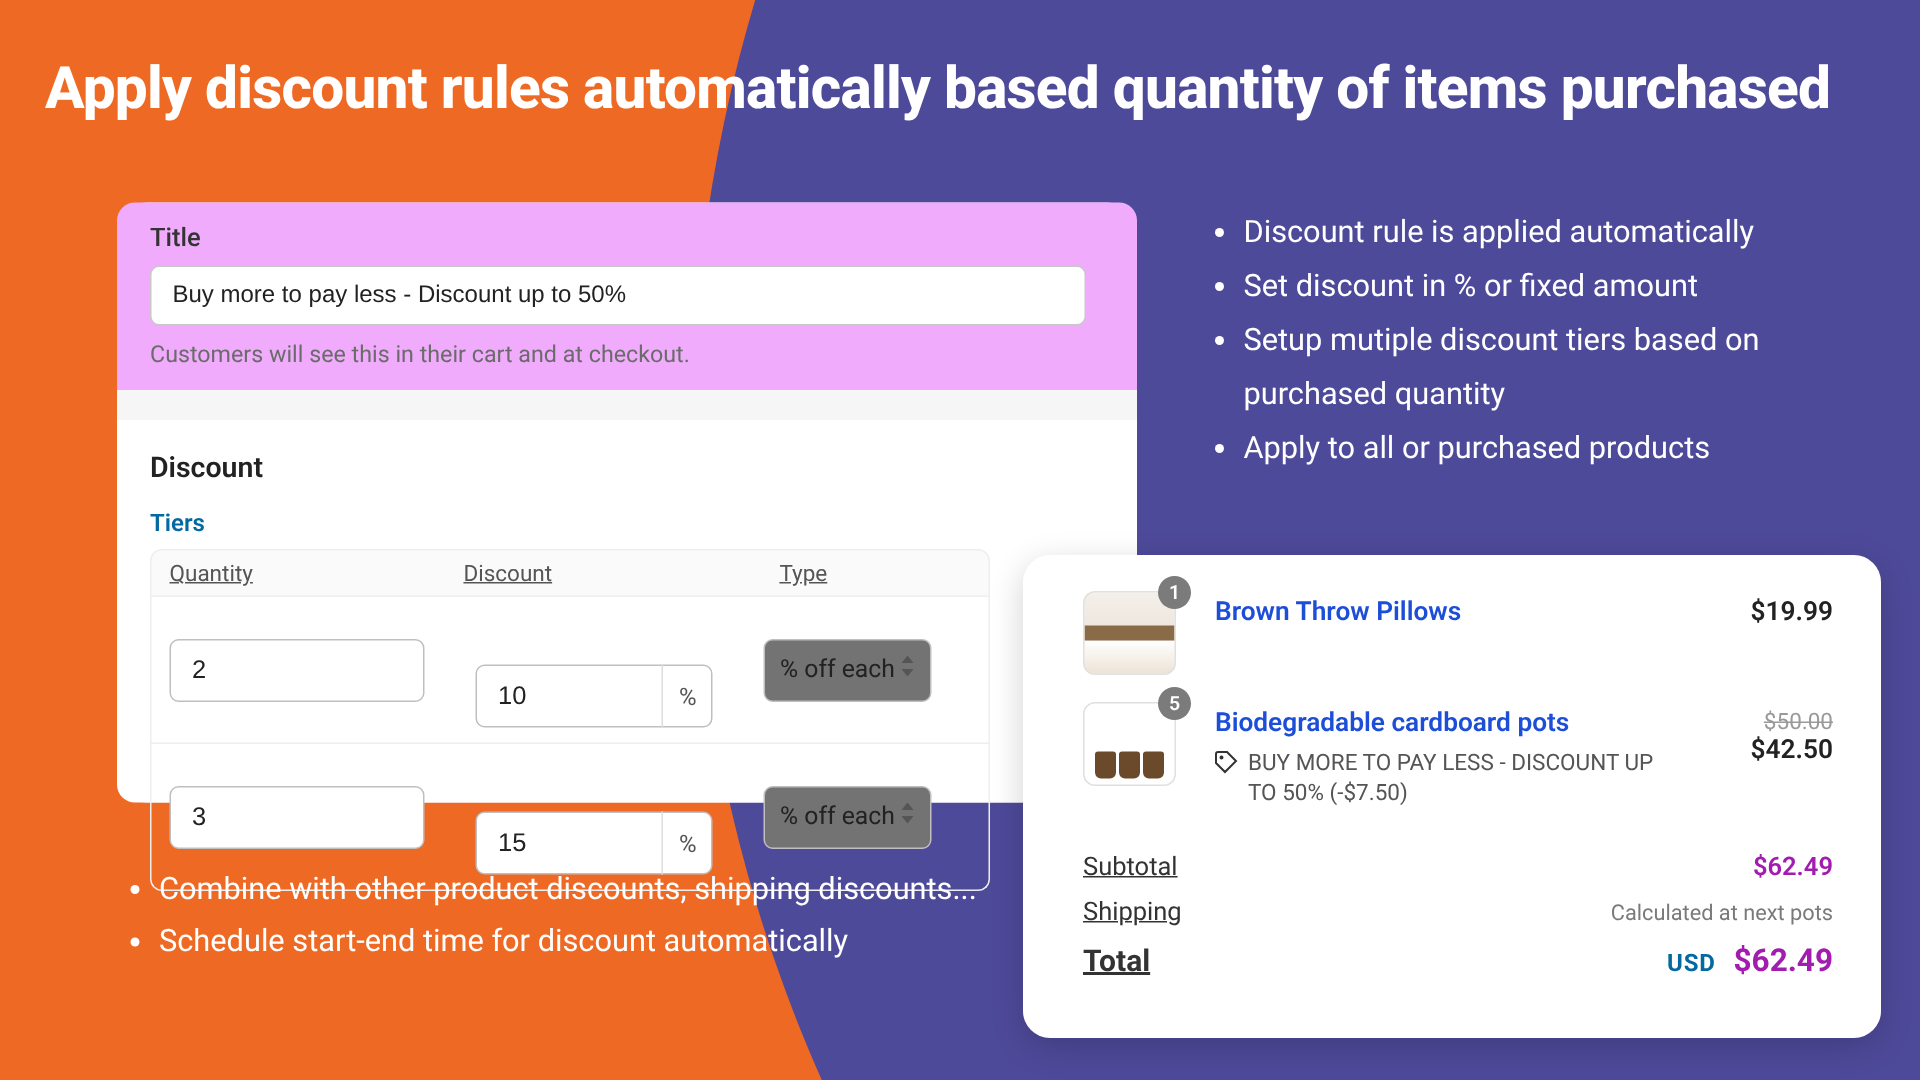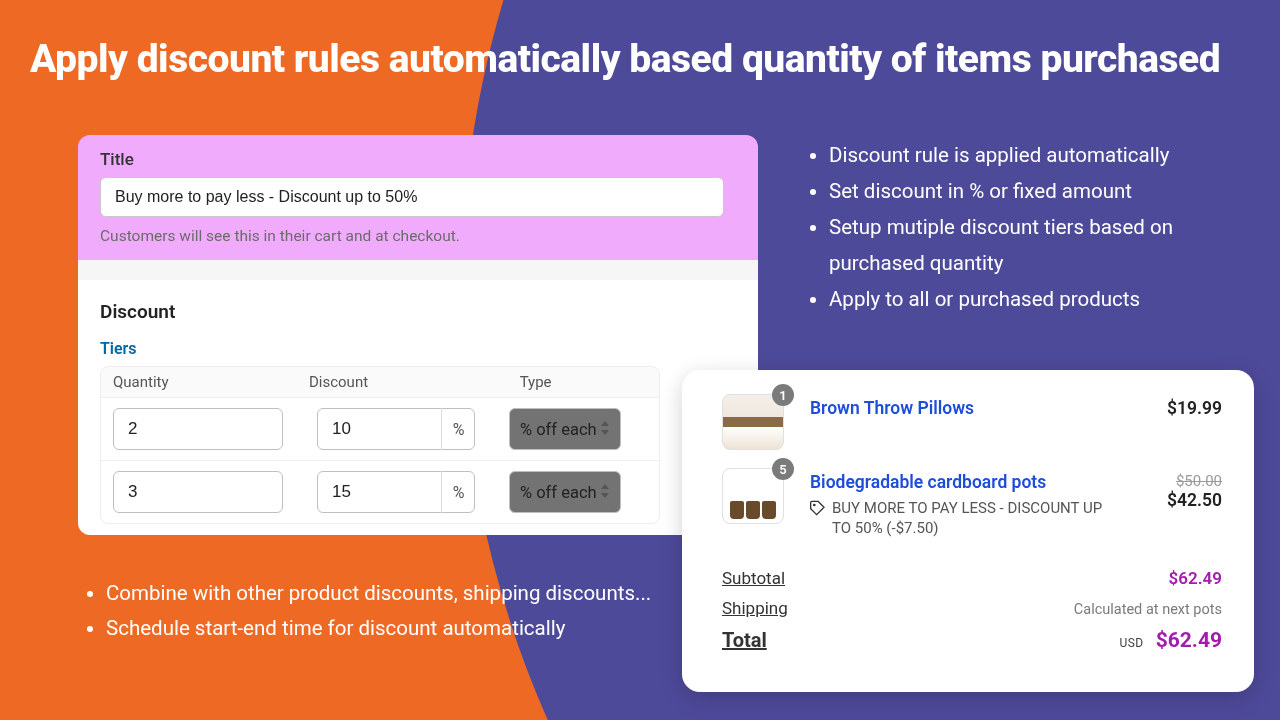--- a/index.html
+++ b/index.html
@@ -55,32 +55,32 @@
   .discount-panel {
     position: absolute;
     top: 145px; left: 0; right: 0; bottom: 0;
     background: #fff;
     border-radius: 0 0 12px 12px;
     padding: 20px 22px;
   }
   .discount-heading { font-size: 19px; font-weight: 600; color: #222; margin-bottom: 16px;}
   .tiers-label { font-size: 16px; font-weight: 600; color: #0369a1; margin-bottom: 8px;}
   .tiers-table { width: 560px; }
-  .tiers-header { display: flex; gap: 0; padding: 6px 12px 6px 12px; color: #555; font-size: 15px; border: 1px solid #eee; border-radius: 8px 8px 0 0; background:#fafafa;}
+  .tiers-header { display: flex; gap: 0; padding: 6px 12px 6px 12px; color: #555; font-size: 15px; border: 1px solid #eee; border-radius: 8px 8px 0 0; background:#fafafa;text-decoration:underline;}
   .col-qty  { width: 200px; }
   .col-disc { width: 215px; }
   .col-type { width: 130px; }
   .tiers-row { display: flex; gap: 34px; align-items: center; padding: 10px 12px; border-left:1px solid #eee; border-right:1px solid #eee; border-bottom:1px solid #eee;}
   .tiers-row:last-child{border-radius:0 0 8px 8px;}
   .qty-input {
     width: 170px; height: 42px;
     border: 1px solid #bfbfbf; border-radius: 6px;
     padding: 0 14px; font-size: 17px; color:#222;
   }
-  .disc-wrap { position: relative; width: 158px;}
+  .disc-wrap { position: relative; width: 158px; margin-top: 35px;}
   .disc-input {
     width: 158px; height: 42px;
     border: 1px solid #bfbfbf; border-radius: 6px;
     padding: 0 40px 0 14px; font-size: 17px; color:#222;
   }
   .disc-suffix {
     position: absolute; right: 0; top: 0; height: 42px; width: 34px;
     display:flex; align-items:center; justify-content:center;
     border-left: 1px solid #ddd; color:#555; font-size:16px;
   }
@@ -138,21 +138,21 @@
   .item-price{text-align:right;min-width:80px;margin-top:4px;}
   .old-price{color:#9a9a9a;text-decoration:line-through;font-size:15px;}
   .new-price{font-size:17.5px;font-weight:600;color:#222;}
   .totals{border-top:1px solid #fff;margin-top:2px;}
   .trow{display:flex;justify-content:space-between;align-items:baseline;margin-top:10px;}
   .tlabel{font-size:17px;color:#333;text-decoration:underline;}
   .tval{font-size:17px;font-weight:600;color:#a21caf;}
   .tnote{font-size:14.5px;color:#7a7a7a;}
   .total-row .tlabel{font-size:20px;font-weight:700;}
   .total-row .tval{font-size:21px;font-weight:700;}
-  .currency{font-size:12px;color:#404040;letter-spacing:0.5px;margin-right:8px;font-weight:400;}
+  .currency{font-size:16px;color:#0369a1;letter-spacing:0.5px;margin-right:8px;font-weight:700;}
 </style>
 </head>
 <body>
 
 <div class="canvas">
   <div class="purple-bg"></div>
 
   <div class="headline">Apply discount rules automatically based quantity of items purchased</div>
 
   <div class="settings-card">

